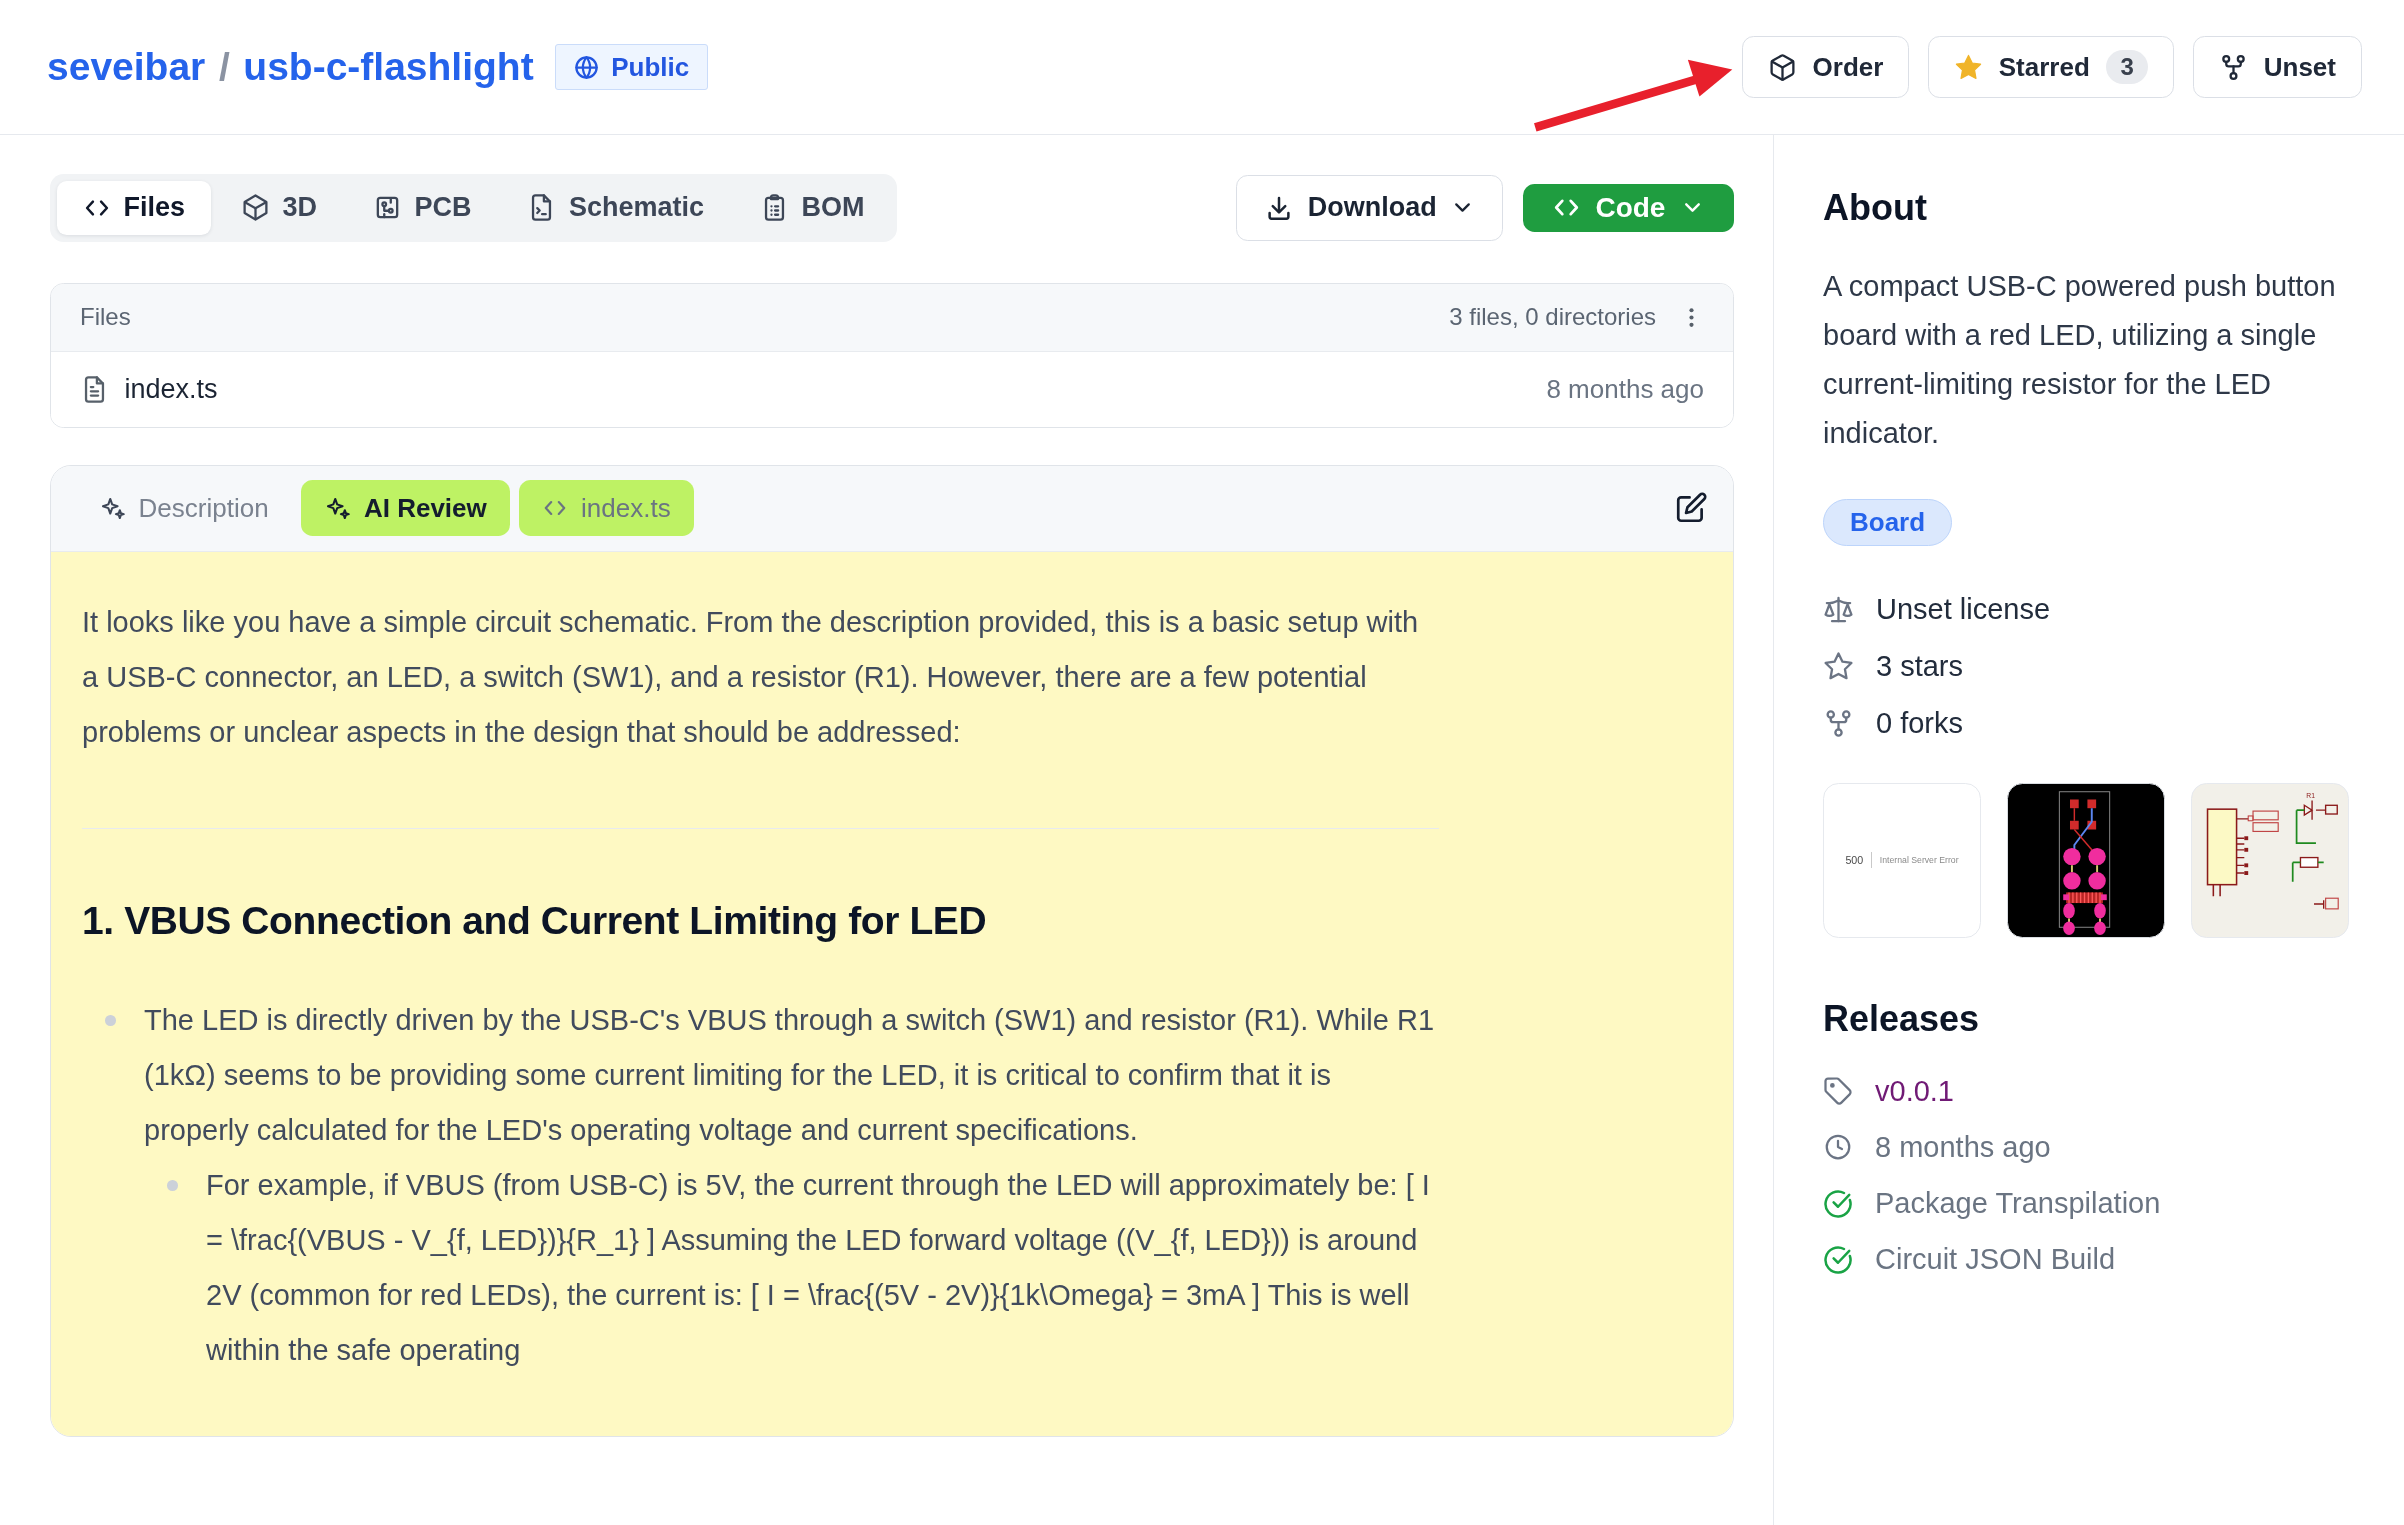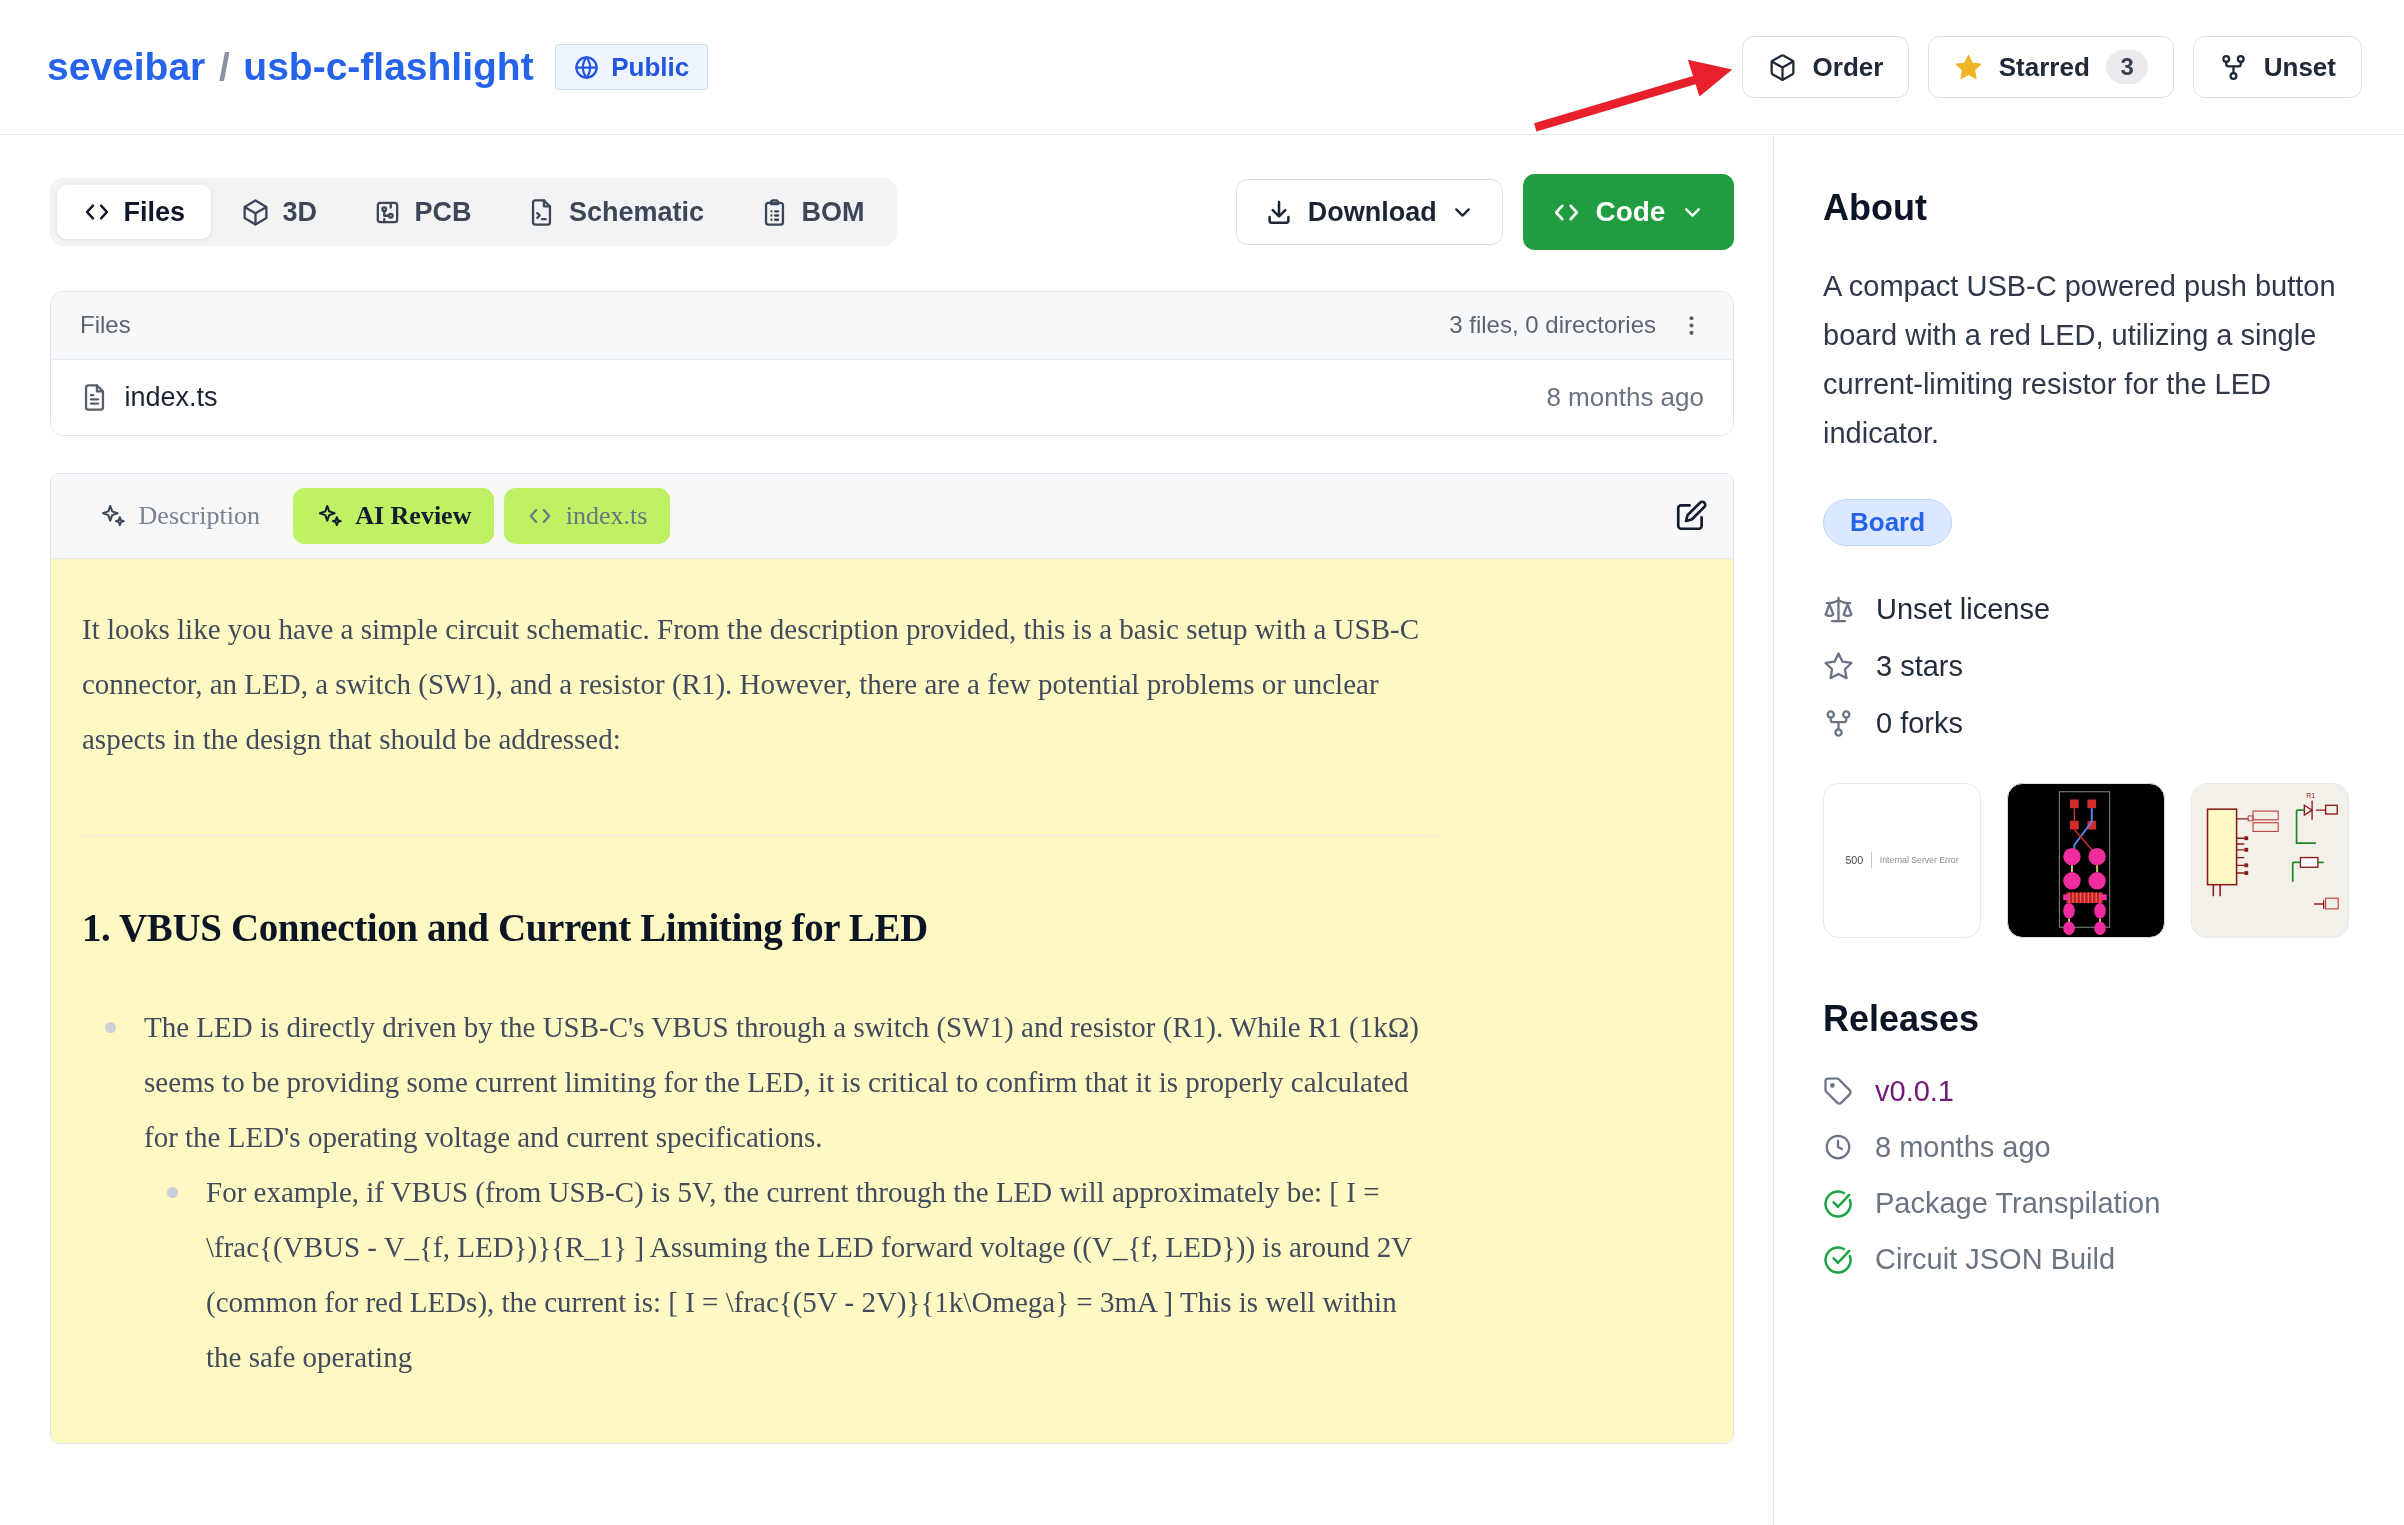--- a/index.html
+++ b/index.html
@@ -52,38 +52,38 @@
   }
   .tab.active { background:#ffffff; color:#10182a; box-shadow:0 1px 3.9px rgba(20,30,50,.10); }
   .spacer { flex:1; }
   .btn-download {
     display:inline-flex; align-items:center; gap:13.6px; background:#fff;
     border:1.9px solid #dbdfe6; border-radius:11.6px; height:66px; padding:0 27px;
     font-size:27px; font-weight:600; color:#1b2433; cursor:pointer; margin-right:19.4px;
   }
   .btn-code {
     display:inline-flex; align-items:center; gap:14.6px; background:#1f9d40; color:#fff;
-    border:none; border-radius:11.6px; height:76px; padding:0 29px;
+    border:none; border-radius:11.6px; height:48px; padding:0 29px;
     font-size:28px; font-weight:700; cursor:pointer;
   }
 
   
   .files-card { margin-top:41px; border:1.9px solid #e0e4e9; border-radius:13.6px; overflow:hidden; }
   .files-head {
     display:flex; align-items:center; background:#f6f8fa; padding:19.4px 29px;
     border-bottom:1.9px solid #e8ebef; color:#5b6572; font-size:24px;
   }
   .files-head-right { margin-left:auto; display:flex; align-items:center; gap:23px; }
   .kebab { color:#57606a; cursor:pointer; }
   .file-row { display:flex; align-items:center; padding:22px 29px; background:#fff; }
   .file-name { display:flex; align-items:center; gap:15.5px; font-size:27px; color:#1b2433; cursor:pointer; }
   .file-age { margin-left:auto; font-size:26px; color:#6a7482; }
 
   
-  .viewer-card { margin-top:37px; border:1.9px solid #e0e4e9; border-radius:9px; overflow:hidden;font-family:Liberation Serif, serif; }
+  .viewer-card { margin-top:37px; border:1.9px solid #e0e4e9; border-radius:21px; overflow:hidden; }
   .viewer-tabbar {
     display:flex; align-items:center; gap:9.7px; background:#f6f8fa;
     border-bottom:1.9px solid #e8ebef; padding:14.6px 25px;
   }
   .vtab {
     display:flex; align-items:center; gap:12.6px; padding:12.6px 23px;
     border-radius:11.6px; font-size:26px; font-weight:500; cursor:pointer; color:#7a828f;
   }
   .vtab.pill { background:#bef264;align-items:center; }
   .vtab.active { color:#141d2e; font-weight:600; }

